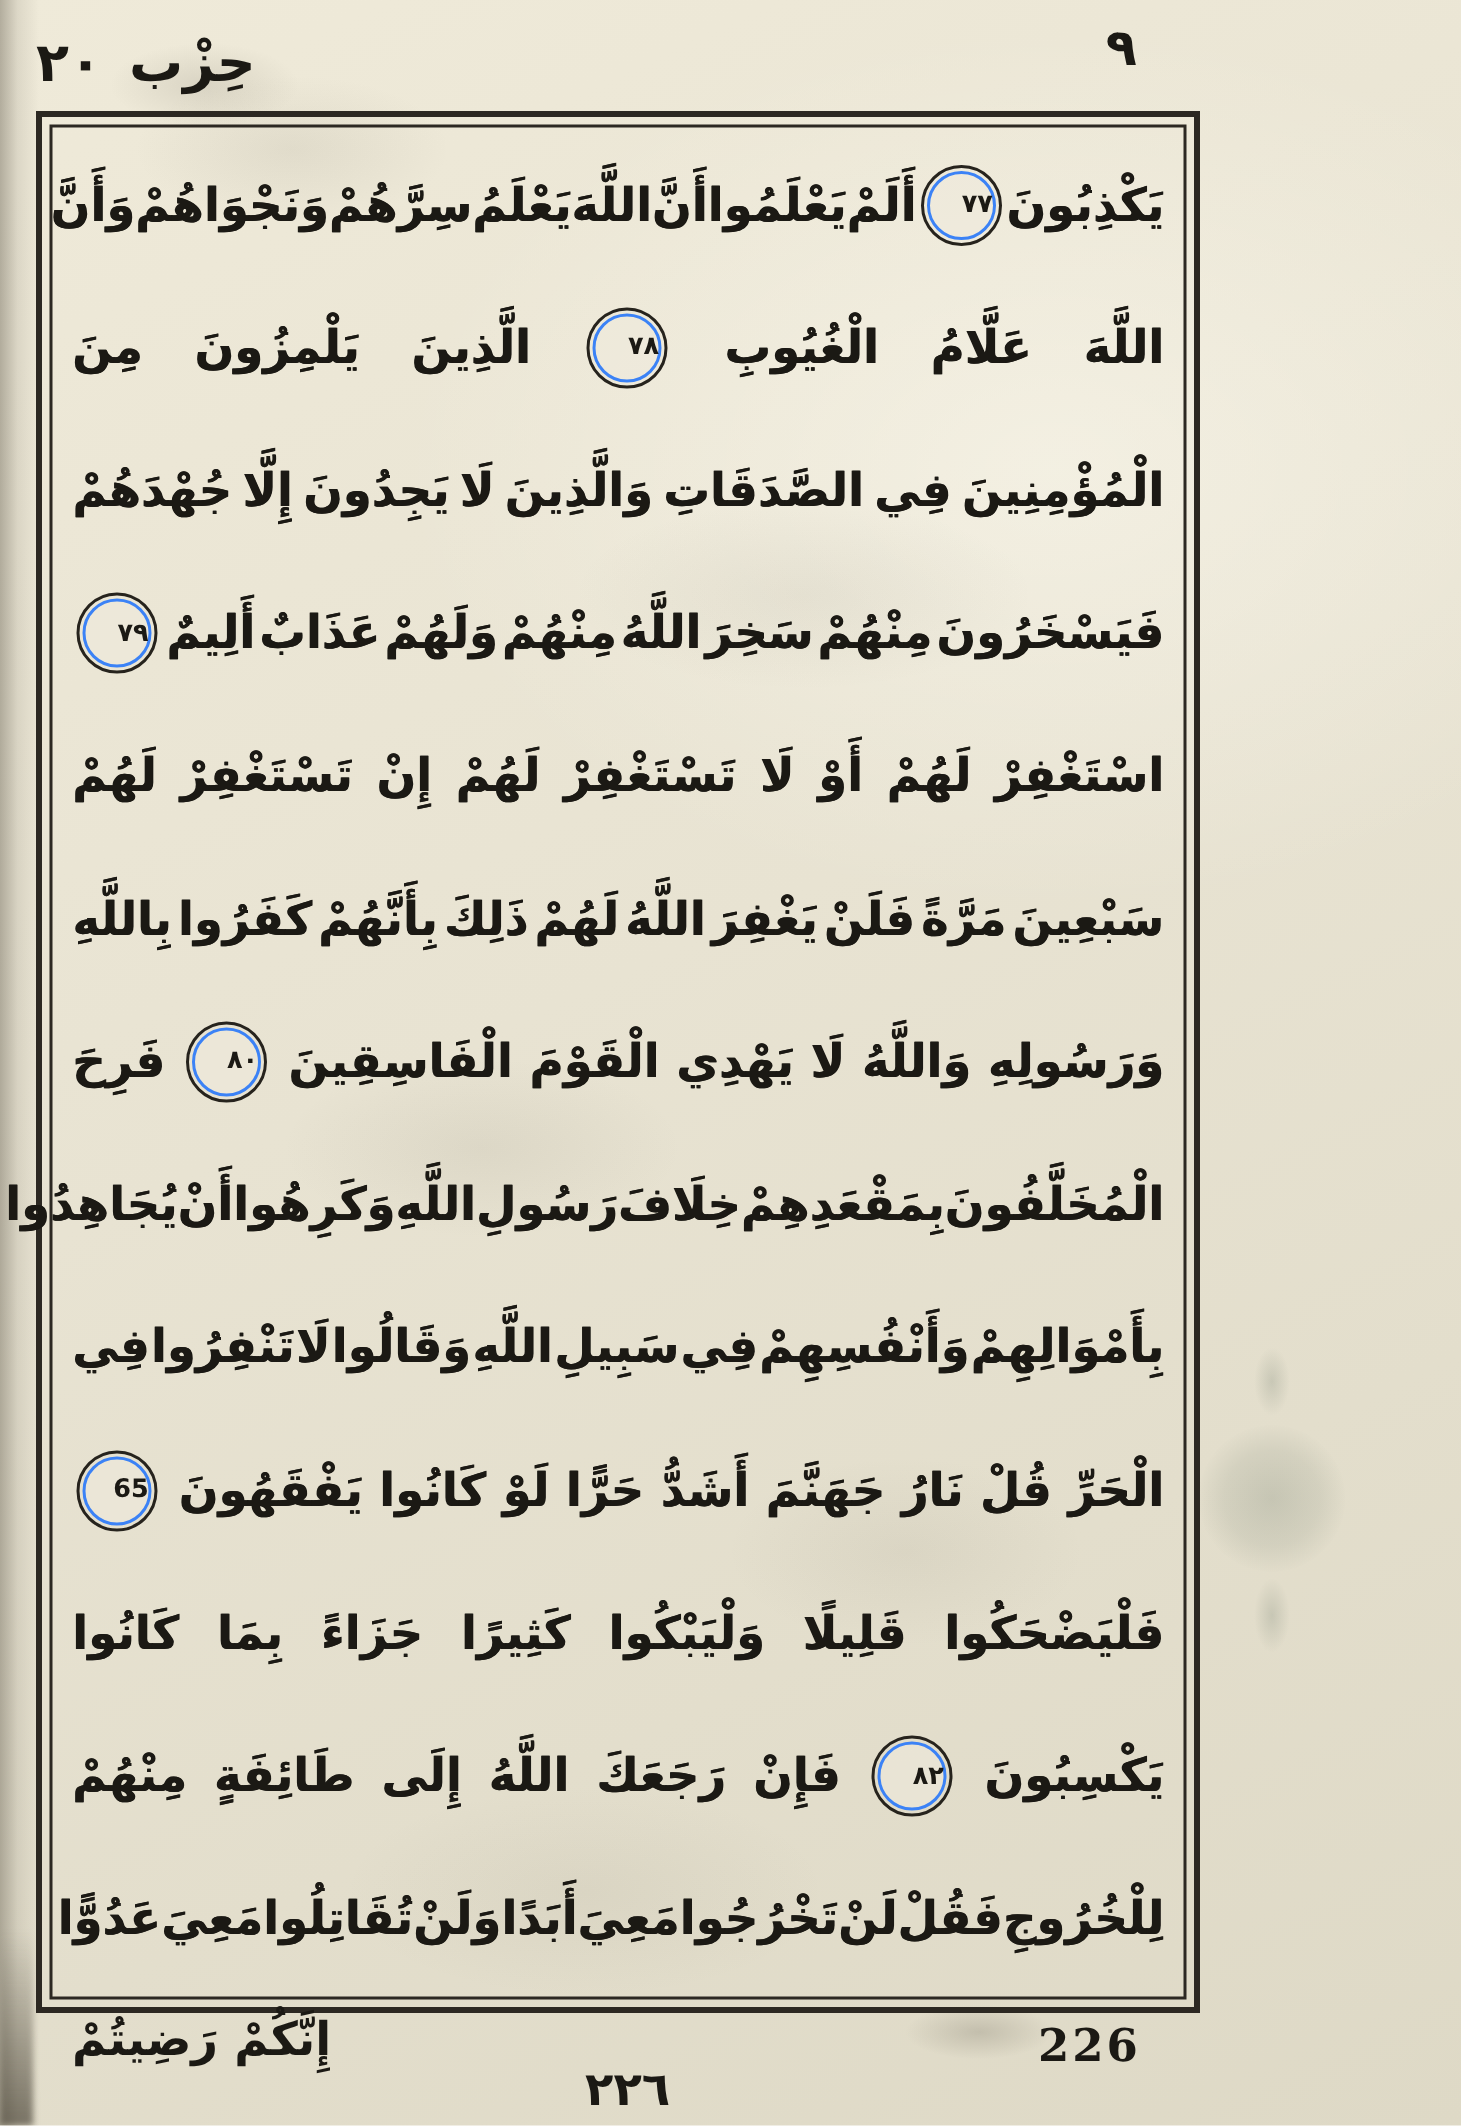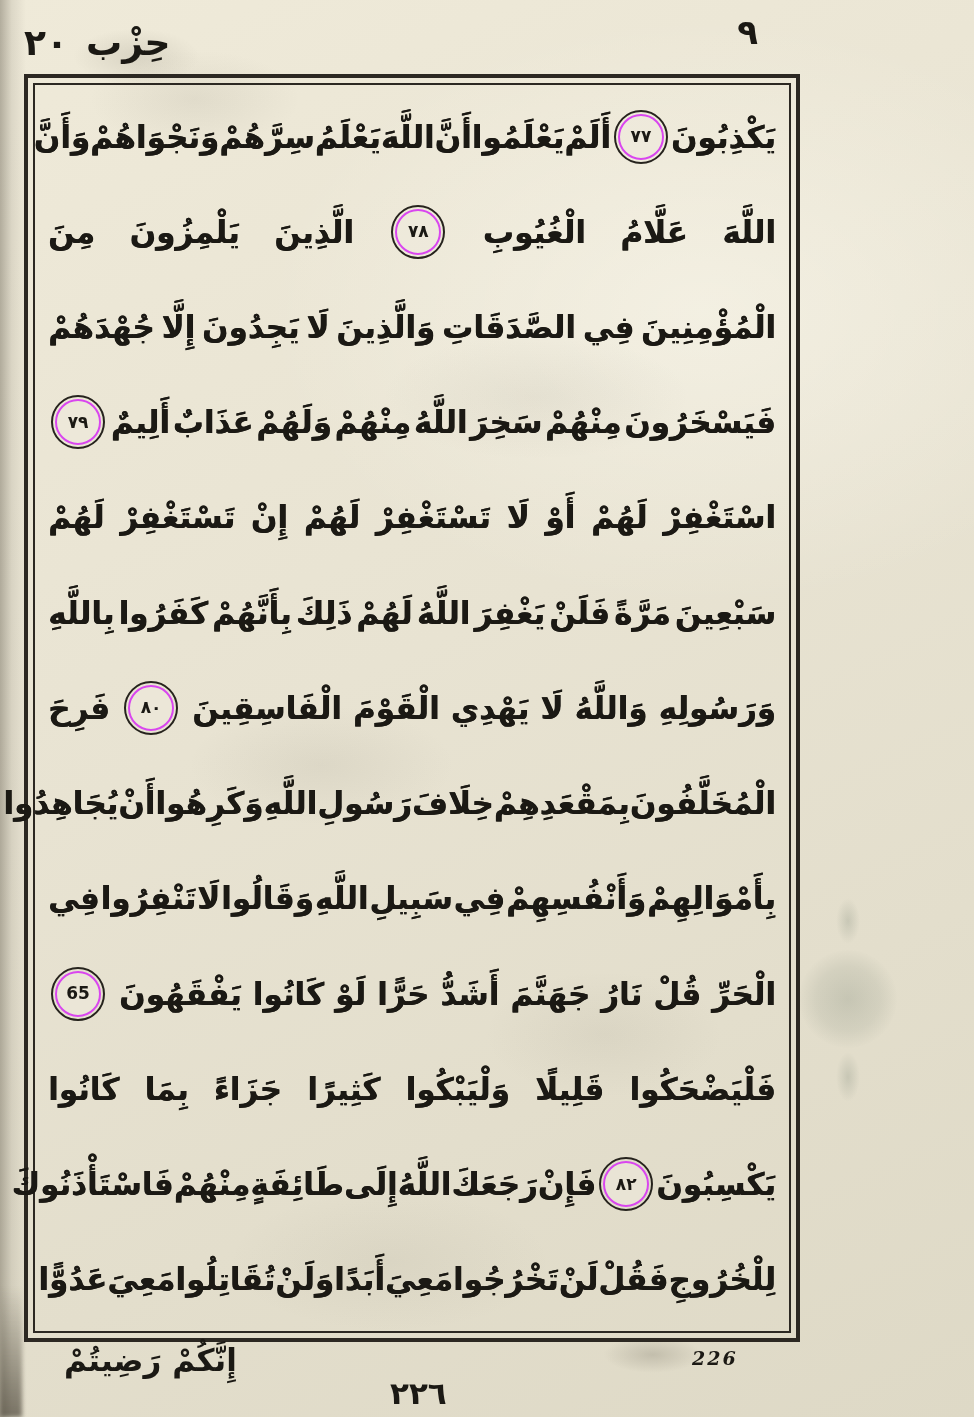--- a/index.html
+++ b/index.html
@@ -55,48 +55,48 @@
     position:absolute;inset:4px 13px;
     display:flex;flex-direction:column;justify-content:space-around;
   }
   .line{
     display:flex;direction:rtl;align-items:center;justify-content:space-between;
     height:90px;font-size:31px;font-weight:700;white-space:nowrap;
   }
   .word{ text-shadow:0.4px 0 0 currentColor; }
   .ayah-marker{
     flex:0 0 auto;width:42px;height:42px;border-radius:50%;
-    border:2px solid #d946ef;outline:2px solid #26231d;outline-offset:2px;
-    display:flex;align-items:center;justify-content:center;margin:0 7px;
+    border:2px solid #3b82f6;outline:2px solid #26231d;outline-offset:2px;
+    display:flex;align-items:center;justify-content:flex-start;margin:0 7px;
     background:rgba(238,233,220,0.6);
   }
   .ayah-num{ font-size:17px;font-weight:700;line-height:1; }
   
   .ornament{
     position:absolute;left:799px;top:950px;width:98px;height:98px;border-radius:50%;
     background:radial-gradient(circle, rgba(124,134,118,0.28) 0%, rgba(124,134,118,0.15) 46%, transparent 72%);
   }
   .ornament::before{
     content:"";position:absolute;left:37px;top:-52px;width:24px;height:46px;
     background:radial-gradient(ellipse, rgba(124,134,118,0.26), transparent 70%);
   }
   .ornament::after{
     content:"";position:absolute;left:37px;top:102px;width:24px;height:50px;
     background:radial-gradient(ellipse, rgba(124,134,118,0.26), transparent 70%);
   }
   
   .footer-catchword{
-    position:absolute;left:64px;top:1342px;font-size:31px;font-weight:700;direction:rtl;
+    position:absolute;left:48px;top:1342px;font-size:31px;font-weight:700;direction:rtl;
   }
   .footer-page-ar{
     position:absolute;left:390px;top:1346px;font-size:31px;font-weight:700;letter-spacing:4px;margin-top:29px;
   }
   .footer-page-lat{
-    position:absolute;left:692px;top:1347px;font-size:19px;font-weight:600;
-    font-family:"DejaVu Serif",serif;font-style:italic;letter-spacing:2px;
+    position:absolute;left:692px;top:1347px;font-size:30px;font-weight:600;
+    font-family:"DejaVu Serif",serif;letter-spacing:2px;
   }
 </style>
 </head>
 <body>
 
 <div class="gutter"></div>
 <div class="gutter-corner"></div>
 <div class="texture"></div>
 
 <div class="header-surah">
@@ -241,21 +241,20 @@
           <span class="word">يَكْسِبُونَ</span>
           <span class="ayah-marker">
             <span class="ayah-num">٨٢</span>
           </span>
           <span class="word">فَإِنْ</span>
           <span class="word">رَجَعَكَ</span>
           <span class="word">اللَّهُ</span>
           <span class="word">إِلَى</span>
           <span class="word">طَائِفَةٍ</span>
           <span class="word">مِنْهُمْ</span>
-          <span class="word">فَاسْتَأْذَنُوكَ</span>
         </div>
         <div class="line">
           <span class="word">لِلْخُرُوجِ</span>
           <span class="word">فَقُلْ</span>
           <span class="word">لَنْ</span>
           <span class="word">تَخْرُجُوا</span>
           <span class="word">مَعِيَ</span>
           <span class="word">أَبَدًا</span>
           <span class="word">وَلَنْ</span>
           <span class="word">تُقَاتِلُوا</span>

